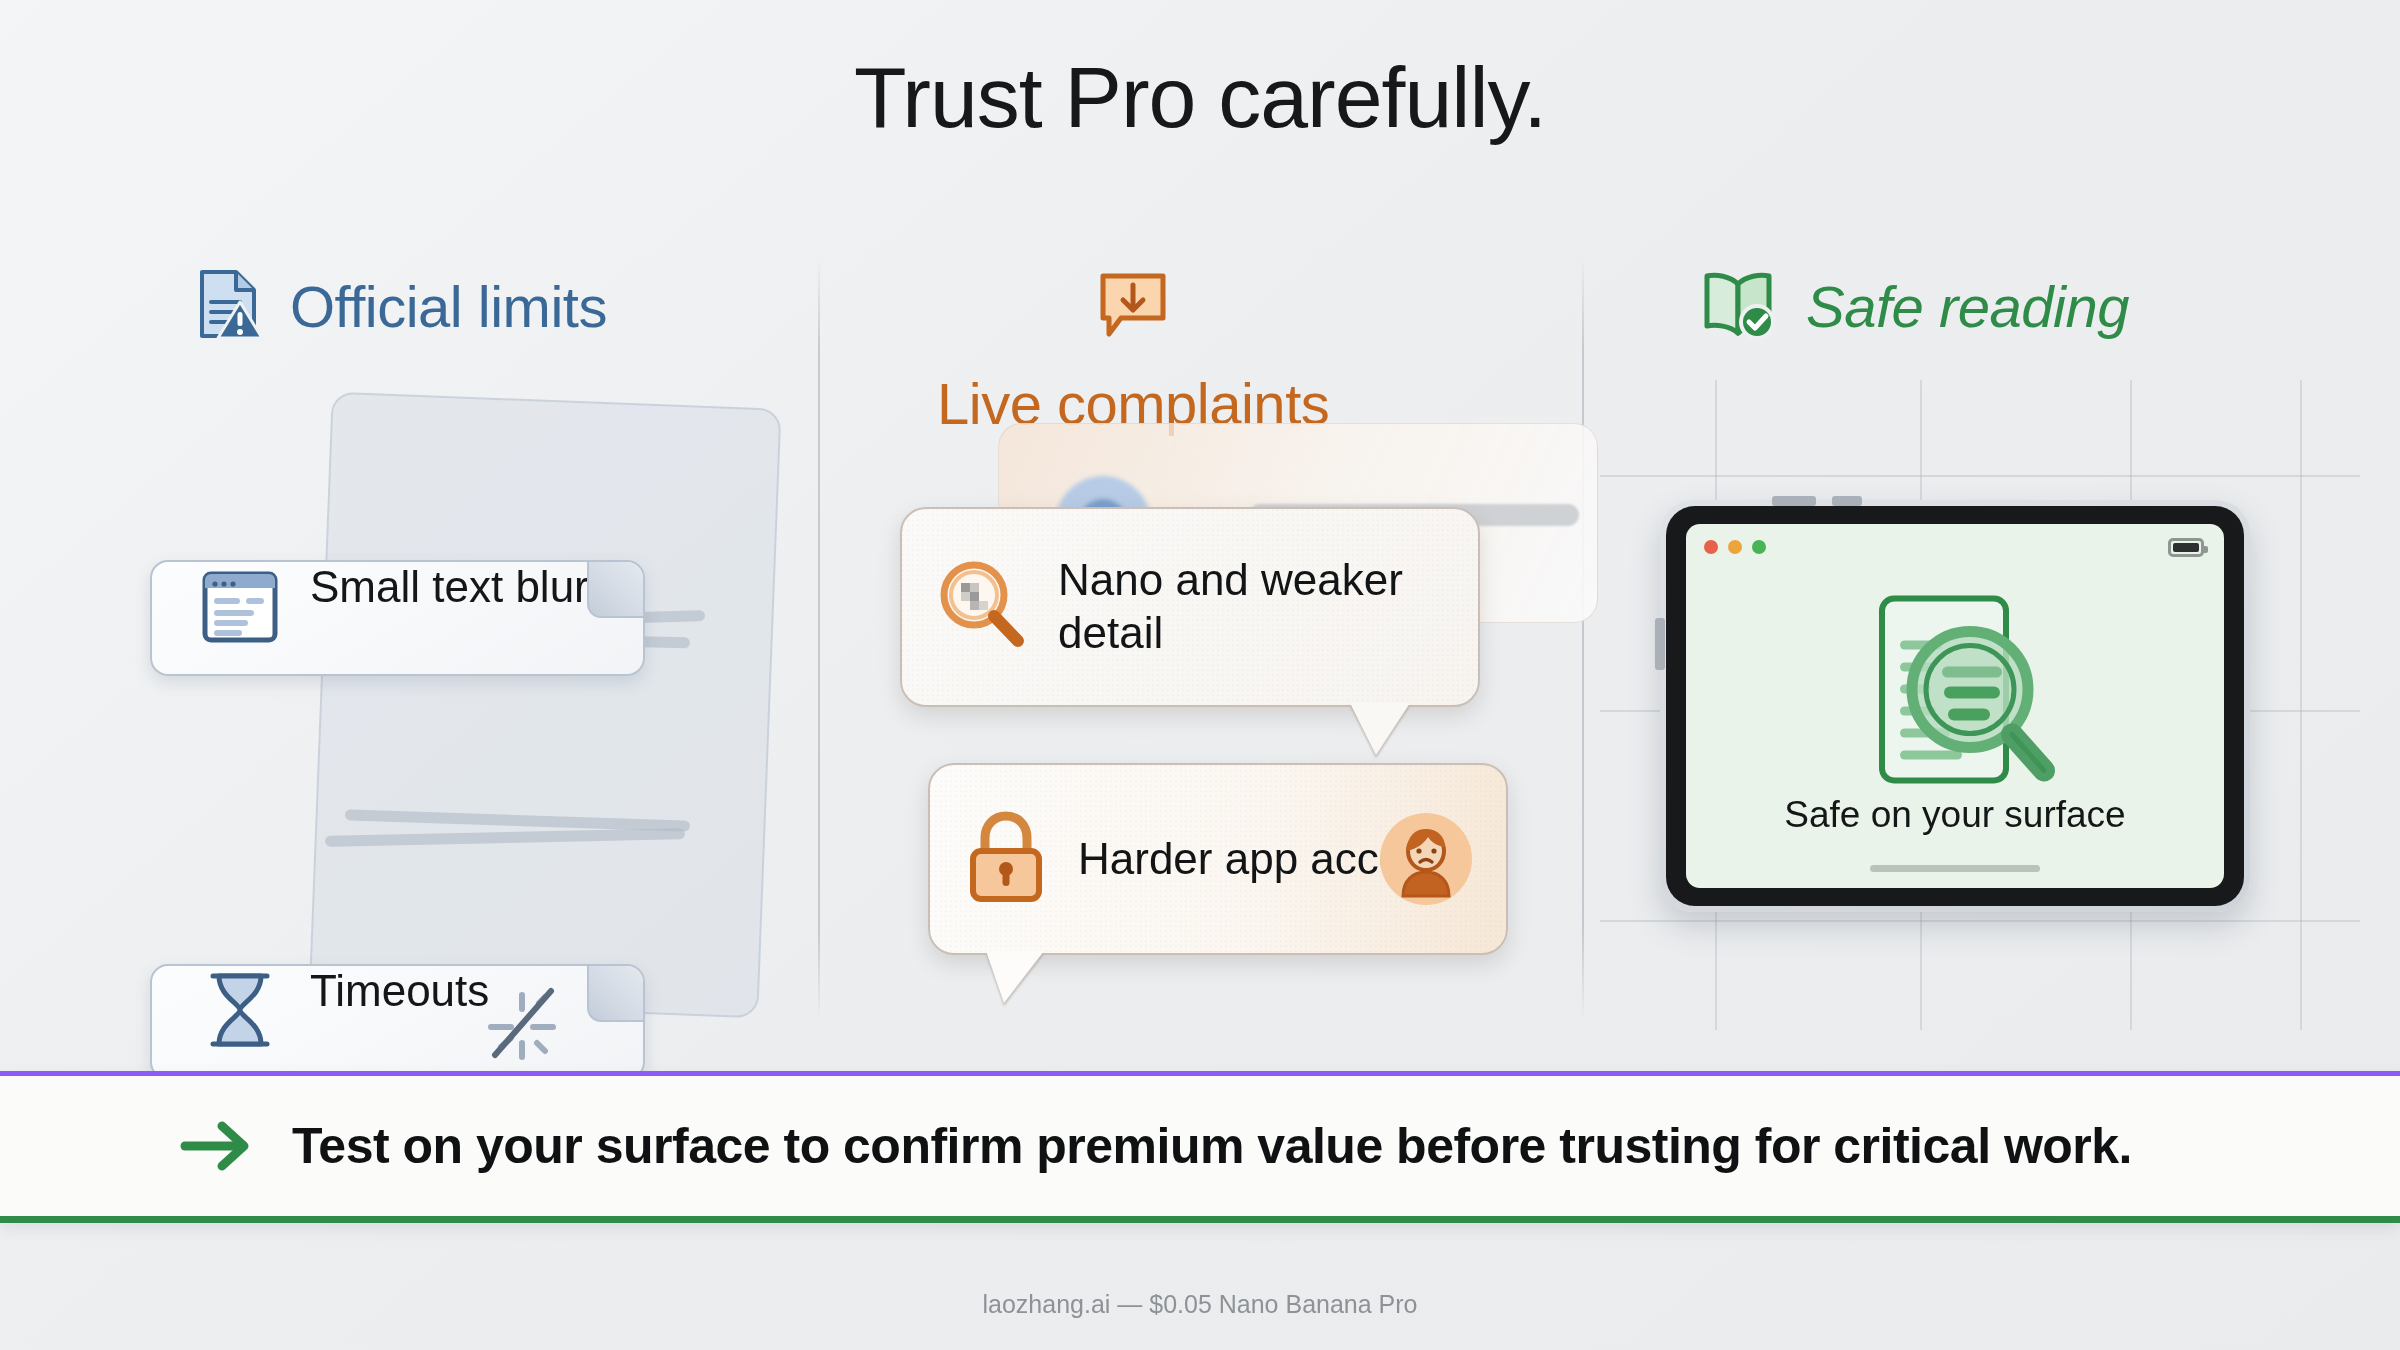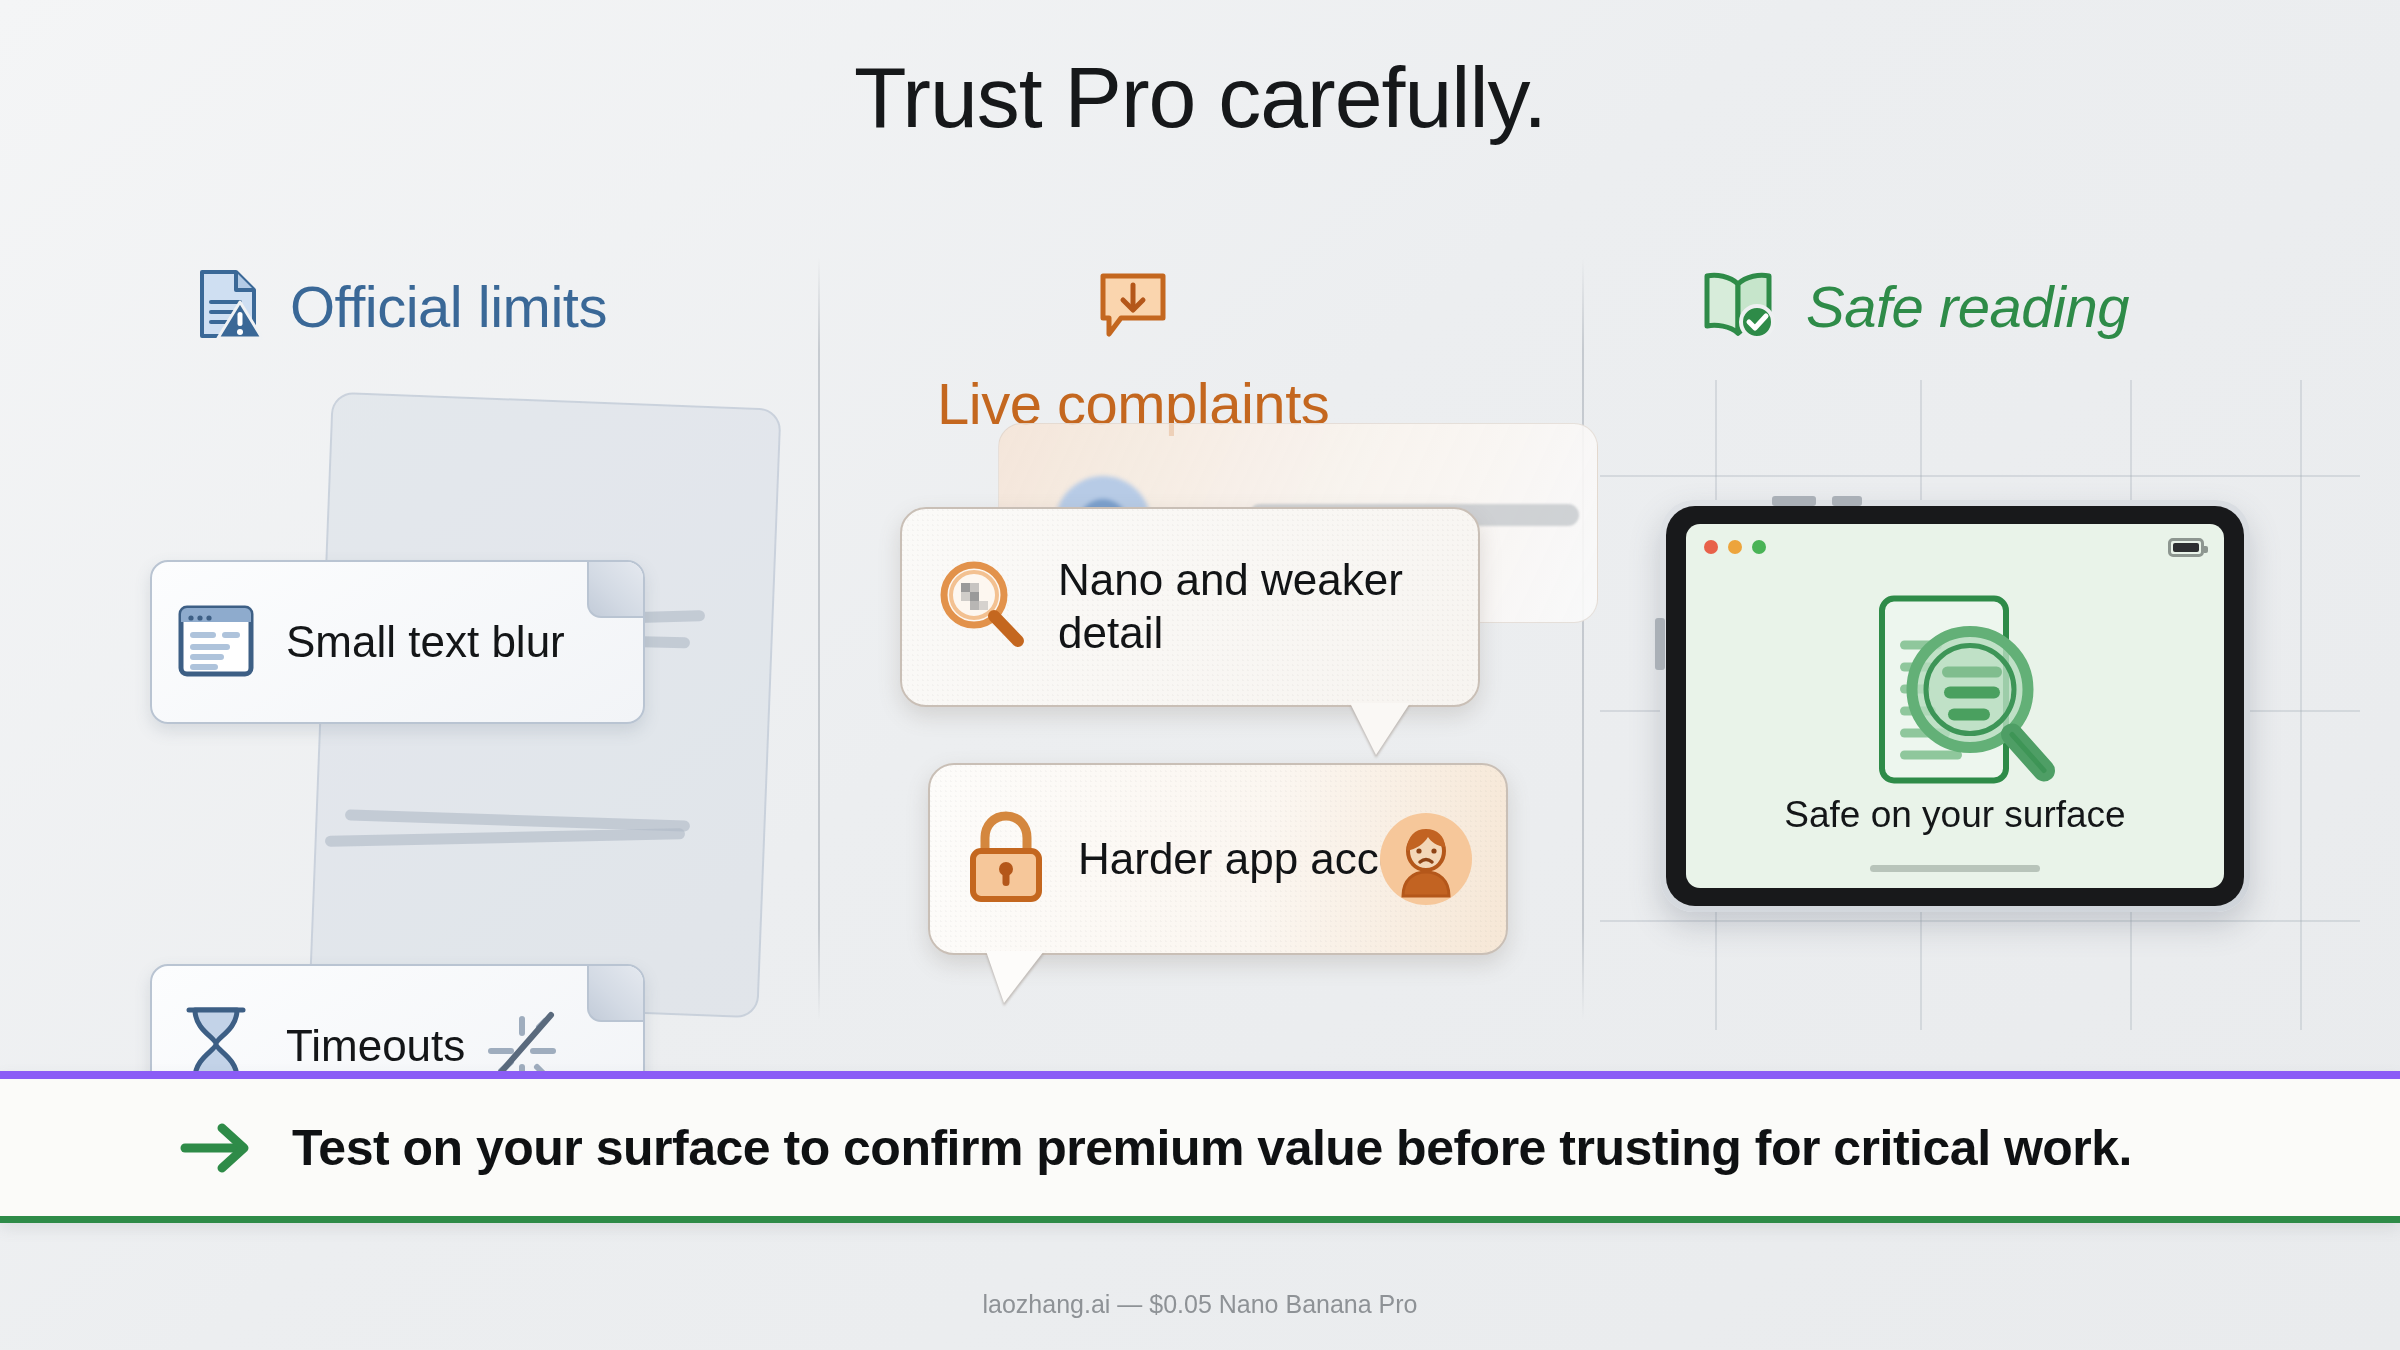--- a/index.html
+++ b/index.html
@@ -71,28 +71,28 @@
     border-radius: 6px;
     background: rgba(176,186,199,.62);
   }
   .cn1 { left: 210px; top: 235px; width: 345px; transform: rotate(-1.6deg); }
   .cn2 { left: 185px; top: 253px; width: 355px; transform: rotate(1.4deg); }
   .cn3 { left: 195px; top: 435px; width: 345px; transform: rotate(1.9deg); }
   .cn4 { left: 175px; top: 452px; width: 360px; transform: rotate(-1.2deg); }
 
   .pcard {
     position: absolute;
-    width: 495px; height: 164px;
+    width: 495px; height: 116px;
     background: linear-gradient(150deg, #fcfdfe 0%, #f2f4f7 100%);
     border: 2px solid #b9c4d2;
     border-radius: 18px;
     box-shadow: 0 7px 16px rgba(90,105,125,.17);
     display: flex;
-    align-items: center;
-    padding-left: 20px;
+    align-items: flex-start;
+    padding-left: 44px;
     overflow: hidden;
   }
   .pcard .fold {
     position: absolute;
     top: -2px; right: -2px;
     width: 58px; height: 58px;
     background: linear-gradient(225deg, #e6eaf0 0%, #d3dae4 60%, #c3ccd9 100%);
     border-left: 2px solid #b9c4d2;
     border-bottom: 2px solid #b9c4d2;
     border-radius: 0 18px 0 14px;
@@ -233,21 +233,21 @@
   .tab-btn.b1 { top: -4px; left: 112px; width: 44px; height: 10px; }
   .tab-btn.b2 { top: -4px; left: 172px; width: 30px; height: 10px; }
   .tab-btn.b3 { left: -5px; top: 118px; width: 10px; height: 52px; }
   .tab-cam { position: absolute; left: 28px; top: 218px; width: 7px; height: 7px; border-radius: 50%; background: #1e3a5f; }
 
   
   .banner {
     position: absolute;
     left: 0; top: 1071px; width: 2400px; height: 152px;
     background: #fbfbf9;
-    border-top: 8px solid #8b5cf6;
+    border-top: 5px solid #8b5cf6;
     border-bottom: 7px solid #2e8b48;
     display: flex; align-items: center;
     box-shadow: 0 6px 14px rgba(100,108,116,.12);
   }
   .banner .arrow { margin-left: 180px; flex: 0 0 auto; display: flex; align-items: center; }
   .banner .btext {
     margin-left: 38px;
     font-size: 50px;
     font-weight: bold;
     color: #0f1113;

